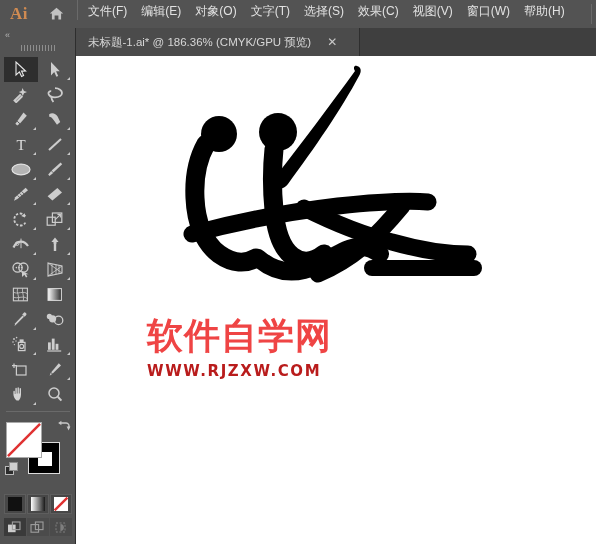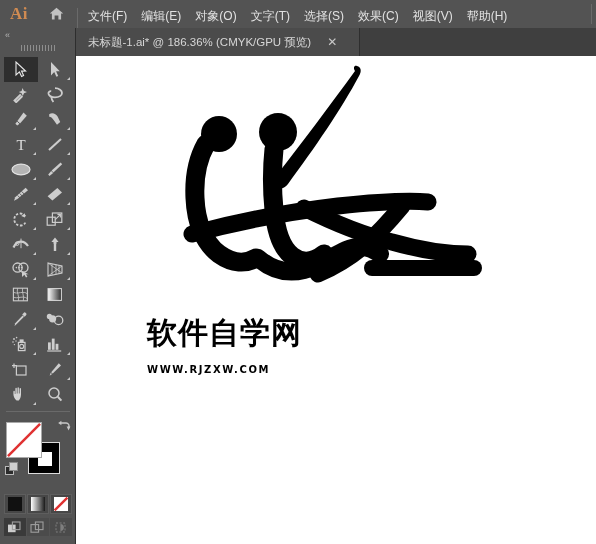--- a/index.html
+++ b/index.html
@@ -8,21 +8,21 @@
     background: #3c3c3c;
     font-family: "Liberation Sans", "DejaVu Sans", sans-serif;
     overflow: hidden;
   }
   #app { position: relative; width: 596px; height: 544px; background: #535353; }
 
   
   #menubar {
     position: absolute; left: 0; top: 0; width: 596px; height: 28px;
     background: #535353;
-    display: flex; align-items: flex-end;
+    display: flex; align-items: flex-start;
   }
   #ai-logo {
     width: 38px; height: 28px;
     display: flex; align-items: center; justify-content: center;
     color: #d08b52; font-size: 17px; font-weight: bold;
     letter-spacing: 0.5px; font-family: "Liberation Serif", serif;
   }
   #home-btn {
     width: 36px; height: 28px;
     display: flex; align-items: center; justify-content: center;
@@ -142,27 +142,27 @@
     position: absolute; left: 76px; top: 56px;
     width: 520px; height: 488px;
     background: #ffffff; overflow: hidden;
   }
   #artwork { position: absolute; left: 0; top: 0; }
   #watermark {
     position: absolute; left: 71px; top: 262px;
     user-select: none;
   }
   #wm-cn {
-    font-size: 30px; font-weight: bold; color: #000000;
+    font-size: 36px; font-weight: bold; color: #ef4444;
     letter-spacing: 1px; line-height: 1.0;
     font-family: "DejaVu Sans", "Liberation Sans", sans-serif;
   }
   #wm-url {
-    font-size: 10px; font-weight: bold; color: #000000;
-    letter-spacing: 1.6px; margin-top: 16px;
+    font-size: 15px; font-weight: bold; color: #b91c1c;
+    letter-spacing: 1.6px; margin-top: 8px;
     font-family: "DejaVu Sans", "Liberation Sans", sans-serif;
   }
 </style>
 </head>
 <body>
 
 <div id="app">
 
   <div id="menubar">
 
@@ -177,20 +177,21 @@
     <div class="vsep"></div>
 
     <div id="menu-items">
       <div class="menu-item">文件(F)</div>
       <div class="menu-item">编辑(E)</div>
       <div class="menu-item">对象(O)</div>
       <div class="menu-item">文字(T)</div>
       <div class="menu-item">选择(S)</div>
       <div class="menu-item">效果(C)</div>
       <div class="menu-item">视图(V)</div>
+      <div class="menu-item">窗口(W)</div>
       <div class="menu-item">帮助(H)</div>
     </div>
 
     <div id="menubar-right-sep"></div>
   </div>
 
   <div id="tabbar">
     <div id="doc-tab">
       <span id="doc-tab-label">未标题-1.ai* @ 186.36% (CMYK/GPU 预览)</span>
       <span id="doc-tab-close">✕</span>

